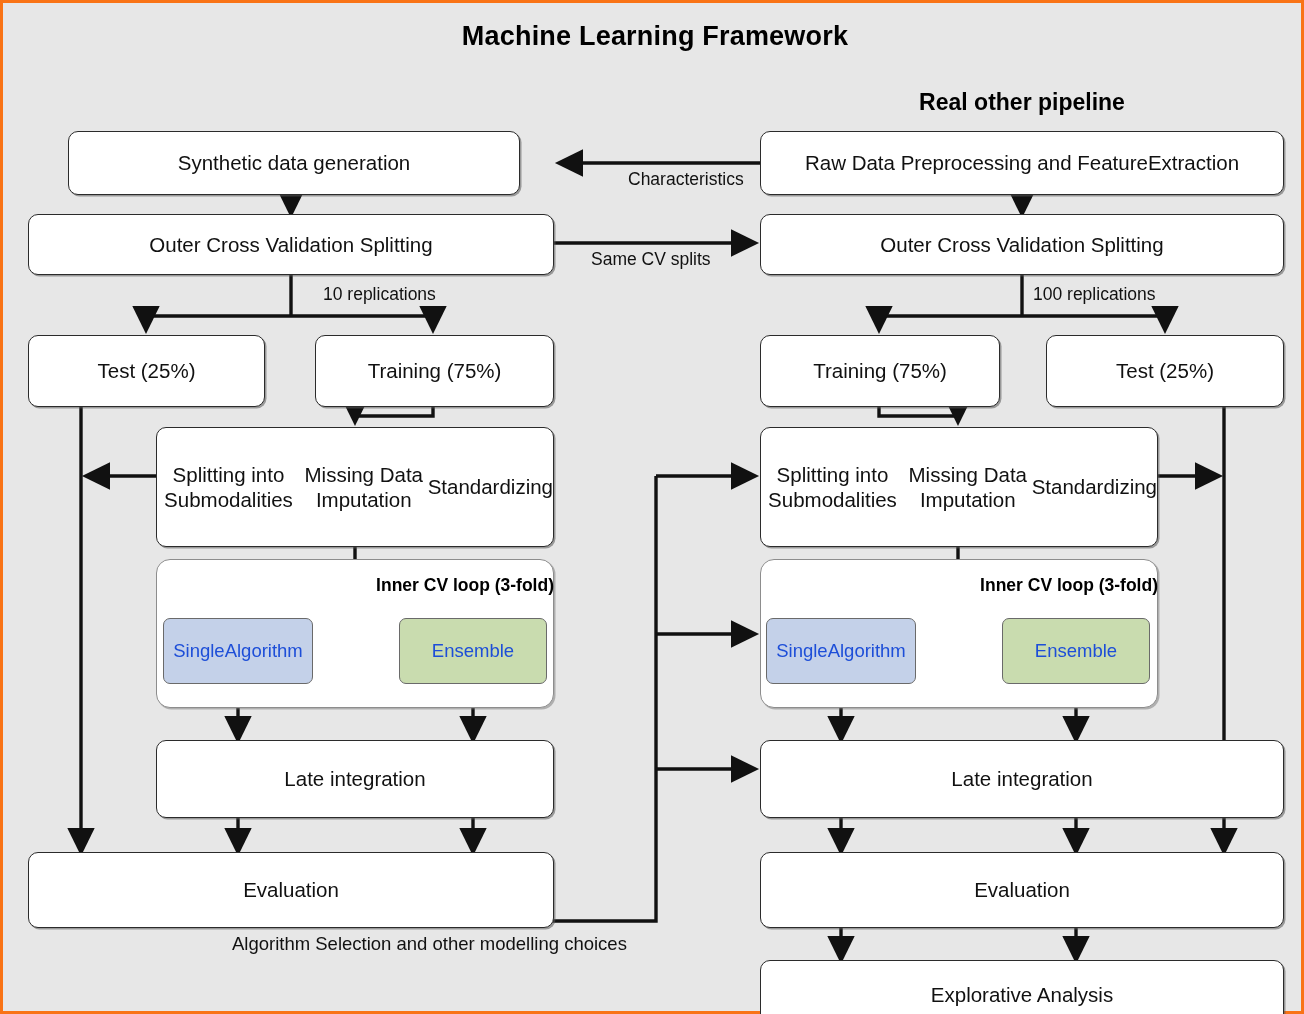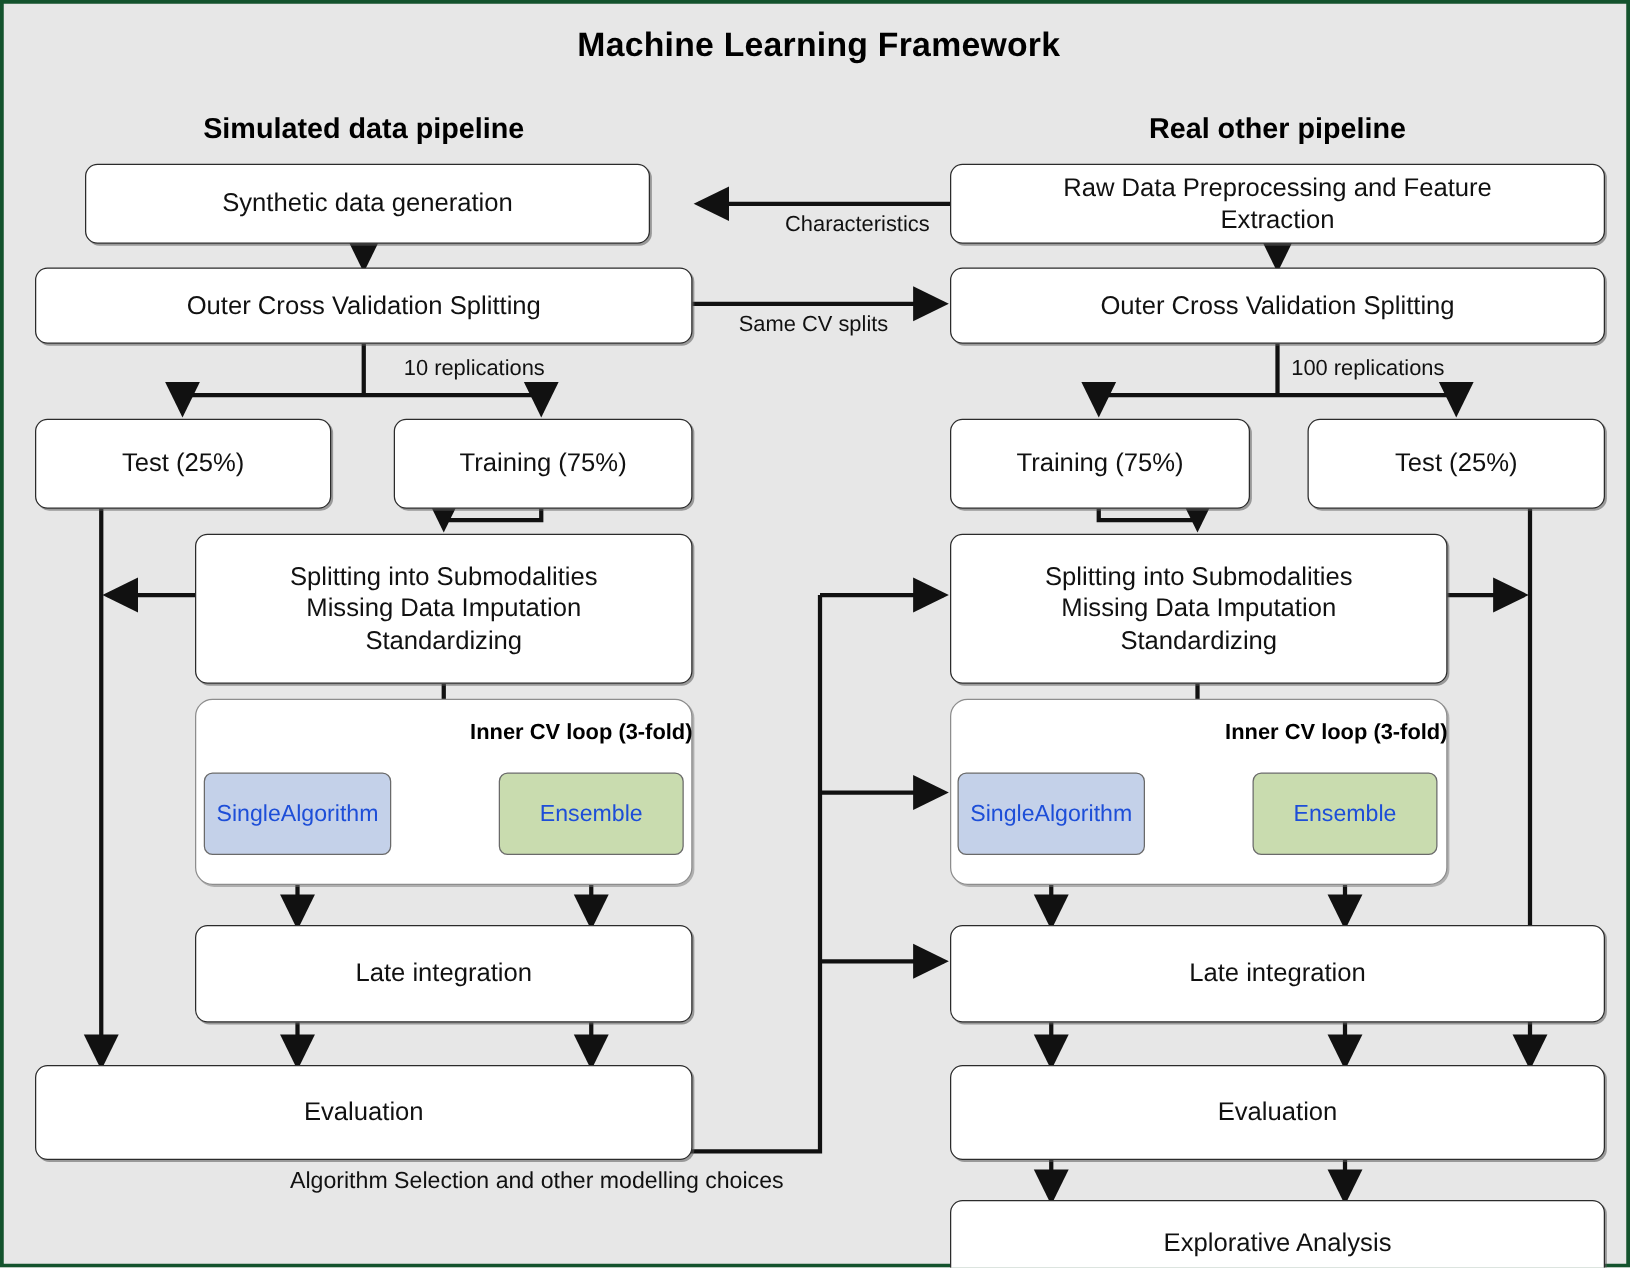--- a/index.html
+++ b/index.html
@@ -6,42 +6,42 @@
   body{
     width:1304px;height:1014px;
     background:#ffffff;
     font-family:"Liberation Sans", sans-serif;
     overflow:hidden;
   }
   #canvas{
     position:relative;
     width:1304px;height:1014px;
     background:#e7e7e7;
-    border:3px solid #14532d;
+    border:3px solid #f97316;
     box-sizing:border-box;
   }
   svg.wires{
     position:absolute;left:0;top:0;width:1304px;height:1014px;
     pointer-events:none;
   }
   .box{
     position:absolute;
     background:#ffffff;
     border:1.6px solid #2b2b2b;
     border-radius:10px;
     box-shadow:1.5px 1.5px 0 rgba(90,90,90,.55);
     display:flex;align-items:center;justify-content:center;
     text-align:center;
     font-size:20.5px;
     color:#111;
     line-height:1.23;
     box-sizing:border-box;
     z-index:4;
   }
-  .box.multi{flex-direction:column;}
+  .box.multi{flex-direction:row;}
   .title{
     position:absolute;
     font-weight:bold;
     color:#000;
     text-align:center;
     z-index:5;
   }
   #main-title{
     left:0;top:18px;width:1304px;
     font-size:27px;
@@ -158,21 +158,20 @@
       <path d="M400,624 C361,626 358,665 383,668" stroke="#5f9141" marker-end="url(#ahg)"></path>
     </g>
 
     <g fill="none" stroke-width="13" stroke-linecap="butt">
       <path d="M909,624 C948,626 951,665 926,668" stroke="#4a74b0" marker-end="url(#ahb)"></path>
       <path d="M1003,624 C964,626 961,665 986,668" stroke="#5f9141" marker-end="url(#ahg)"></path>
     </g>
   </svg>
 
   <div class="title" id="main-title">Machine Learning Framework</div>
-  <div class="title col-title" style="left:25px;top:86px;width:526px;">Simulated data pipeline</div>
   <div class="title col-title" style="left:757px;top:86px;width:524px;">Real other pipeline</div>
 
   <div class="box" style="left:25px;top:128px;width:452px;height:64px;margin-left:40px;">Synthetic data generation</div>
 
   <div class="box" style="left:25px;top:211px;width:526px;height:61px;">Outer Cross Validation Splitting</div>
 
   <div class="box" style="left:25px;top:332px;width:237px;height:72px;">Test (25%)</div>
 
   <div class="box" style="left:312px;top:332px;width:239px;height:72px;">Training (75%)</div>
 

